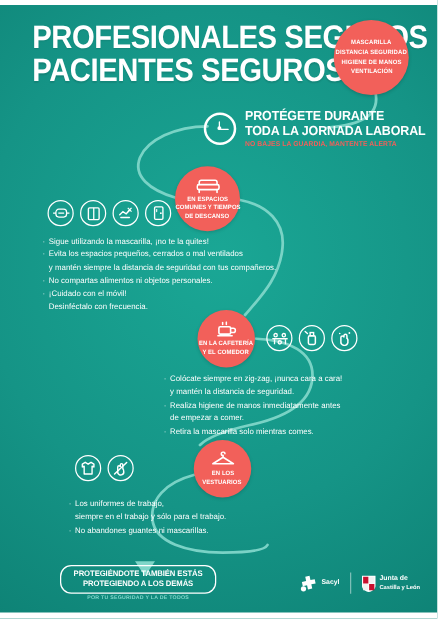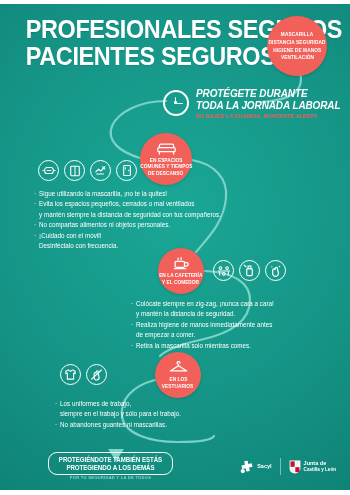--- a/index.html
+++ b/index.html
@@ -67,21 +67,21 @@
     letter-spacing: .1px;
     line-height: 1.32;
     text-align: center;
     white-space: nowrap;
     transform: scaleX(0.95);
   }
 
   
   .clock-sec {
     position: absolute; left: 163px; top: 88px;
-    display: flex; align-items: center; gap: 7px; font-style: italic;
+    display: flex; align-items: center; gap: 7px;
   }
   .clock-icon {
     width: 26px; height: 26px; border-radius: 50%;
     border: 2px solid #ffffff;
     position: relative; flex: none;
   }
   .clock-icon i {
     position: absolute; background: #ffffff; display: block;
   }
   .clock-icon i.h { width: 1.6px; height: 7px; left: 9.5px; top: 4.5px; border-radius: 1px; }

